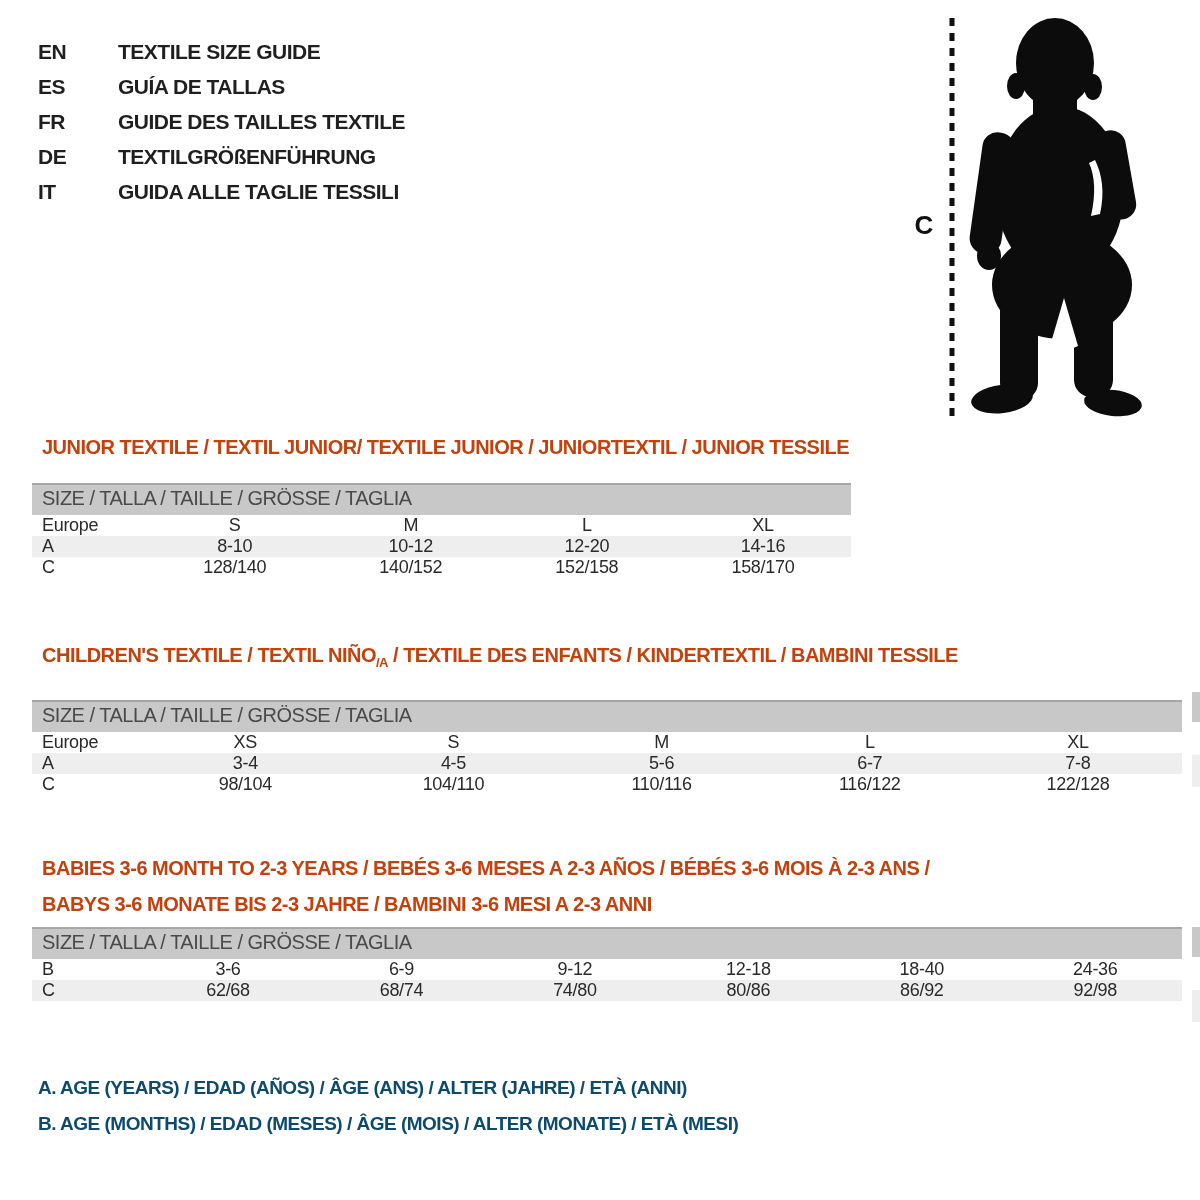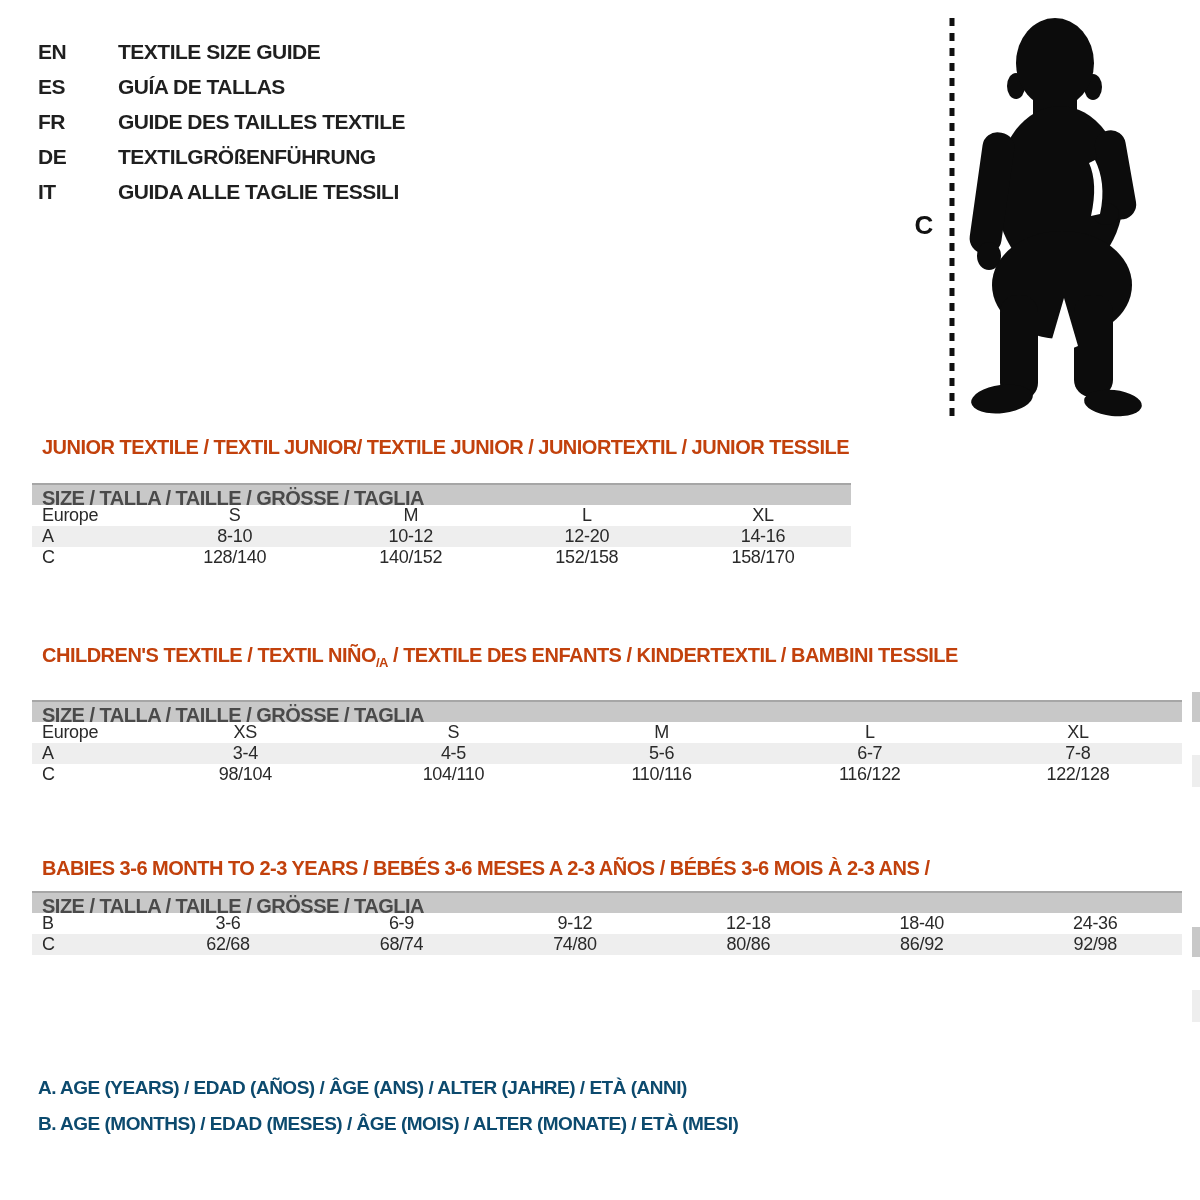--- a/index.html
+++ b/index.html
@@ -50,26 +50,26 @@
     letter-spacing: -0.5px; white-space: nowrap; color: #c2410c;
   }
   .sec-heading .subscript { font-size: 13px; vertical-align: sub; }
   .two-line { line-height: 36px; }
 
   #junior .size-bar { margin-top: 26px; }
   #children .size-bar { margin-top: 27px; }
   #babies .size-bar { margin-top: 5px; }
 
   .size-bar {
-    height: 22px; line-height: 27px;
+    height: 32px; line-height: 27px;
     background: var(--bar_bg);
     border-top: 2px solid var(--bar_border);
     padding-left: 10px;
     color: var(--bar_text);
-    font-size: 20px; font-weight: 700; letter-spacing: -0.5px;
+    font-size: 20px; font-weight: 400; letter-spacing: -0.5px;
     white-space: nowrap;
   }
 
   table.size { width: 100%; border-collapse: collapse; table-layout: fixed; }
   table.size td {
     height: 14px; padding: 0;
     text-align: center;
     font-size: 18px; letter-spacing: -0.3px; color: #2a2a2a;
     white-space: nowrap;
   }
@@ -220,21 +220,21 @@
           <td>104/110</td>
           <td>110/116</td>
           <td>116/122</td>
           <td>122/128</td>
         </tr>
       </tbody>
     </table>
   </div>
 
   <div class="section" id="babies">
-    <h2 class="sec-heading two-line"><span>BABIES 3-6 MONTH TO 2-3 YEARS / BEBÉS 3-6 MESES A 2-3 AÑOS / BÉBÉS 3-6 MOIS À 2-3 ANS /</span><br></h2>
+    <h2 class="sec-heading two-line"><span>BABIES 3-6 MONTH TO 2-3 YEARS / BEBÉS 3-6 MESES A 2-3 AÑOS / BÉBÉS 3-6 MOIS À 2-3 ANS /</span><br><span>BABYS 3-6 MONATE BIS 2-3 JAHRE / BAMBINI 3-6 MESI A 2-3 ANNI</span></h2>
     <div class="size-bar">SIZE / TALLA / TAILLE / GRÖSSE / TAGLIA</div>
     <table class="size">
       <colgroup>
           <col class="c0">
           <col class="cD">
           <col class="cD">
           <col class="cD">
           <col class="cD">
           <col class="cD">
           <col class="cD">

